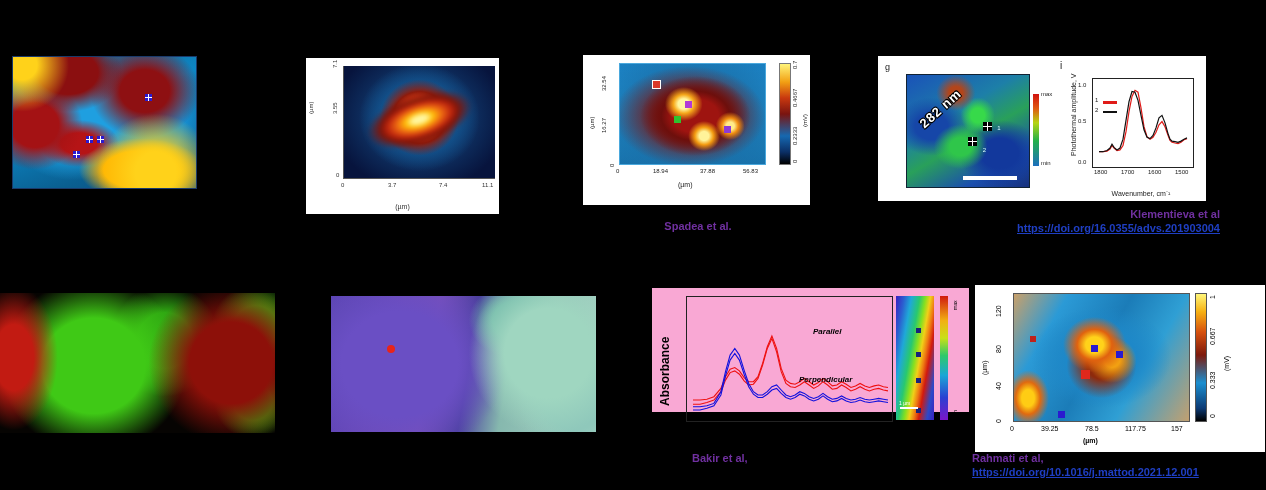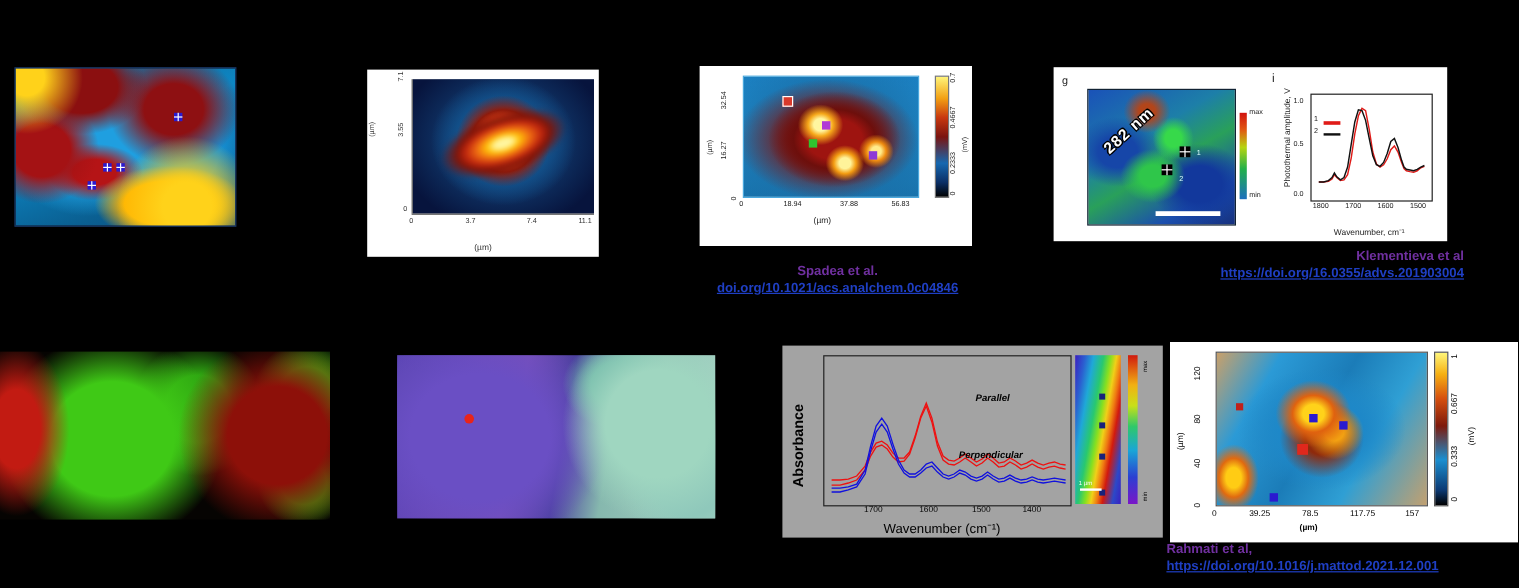--- a/index.html
+++ b/index.html
@@ -116,21 +116,21 @@
       background:
         radial-gradient(ellipse 30% 60% at 82% 42%, #9fd6c0 0 55%, rgba(159,214,192,0) 100%),
         radial-gradient(ellipse 22% 48% at 92% 72%, #8fc8bb 0 55%, rgba(143,200,187,0) 100%),
         radial-gradient(ellipse 18% 28% at 70% 18%, #6fb8a8 0 50%, rgba(111,184,168,0) 100%),
         radial-gradient(ellipse 40% 70% at 26% 50%, #6a4fc4 0 55%, rgba(106,79,196,0) 100%),
         radial-gradient(ellipse 26% 44% at 8% 34%, #5c46b2 0 55%, rgba(92,70,178,0) 100%),
         linear-gradient(100deg,#5a43b5 0%,#7a4fb8 38%,#4a3f9e 52%,#86b8ae 66%,#a9d4c6 100%);}
   #p6 .dot{position:absolute;border-radius:50%;}
 
   
-  #p7{left:652px;top:288px;width:317px;height:160px;background:#a3a3a3;}
+  #p7{left:652px;top:288px;width:317px;height:124px;background:#f9a8d4;}
   #p7 .box{position:absolute;left:34px;top:8px;width:205px;height:124px;border:1px solid #222;}
   #p7 svg{position:absolute;left:0;top:0;}
   #p7 .ylab{position:absolute;left:6px;top:118px;font-size:12px;color:#000;font-weight:600;
       transform:rotate(-90deg);transform-origin:left top;white-space:nowrap;}
   #p7 .xlab{position:absolute;left:20px;bottom:1px;width:226px;text-align:center;font-size:11px;color:#000;}
   #p7 .xt{position:absolute;font-size:7px;color:#000;}
   #p7 .ann{position:absolute;font-size:8px;font-style:italic;font-weight:bold;color:#000;}
   #p7 .fibmap{position:absolute;left:244px;top:8px;width:38px;height:124px;overflow:hidden;
       background:
         linear-gradient(100deg,#3a1fc0 0%,#2b5fd0 14%,#1fa8d8 26%,#28c870 40%,#86e020 50%,#f0d018 58%,#ef7a12 66%,#d21a0e 74%,#2c49c8 88%,#3a1fc0 100%);}
@@ -260,21 +260,20 @@
       <polyline id="ab-s3" fill="none" stroke="#1111dd" stroke-width="1.1" points="6.0,113.0 13.0,113.0 19.9,111.3 26.9,108.8 33.9,98.0 38.5,78.9 43.1,63.1 47.8,56.4 52.4,63.1 57.1,77.2 61.7,89.7 66.4,97.2 71.0,100.5 75.6,100.5 80.3,97.2 84.9,93.0 89.6,91.4 94.2,96.4 98.9,100.5 103.5,102.2 108.1,100.5 112.8,97.2 117.4,98.9 122.1,102.2 126.7,103.9 131.4,102.2 136.0,98.9 140.6,102.2 145.3,104.7 149.9,103.9 154.6,101.4 159.2,103.9 163.9,105.5 168.5,104.7 173.1,103.0 177.8,104.7 182.4,105.5 187.1,104.7 191.7,103.9 196.4,104.7 201.0,105.5"></polyline>
     </svg>
     <div class="ann" style="left:126px;top:30px;">Parallel</div>
     <div class="ann" style="left:112px;top:78px;">Perpendicular</div>
   </div>
   <div class="ylab">Absorbance</div>
   <div class="xt" style="left:68px;top:134px;">1700</div>
   <div class="xt" style="left:114px;top:134px;">1600</div>
   <div class="xt" style="left:158px;top:134px;">1500</div>
   <div class="xt" style="left:200px;top:134px;">1400</div>
-  <div class="xlab">Wavenumber (cm⁻¹)</div>
   <div class="fibmap">
     <div class="fibdot" style="top:26%;"></div>
     <div class="fibdot" style="top:45%;"></div>
     <div class="fibdot" style="top:66%;"></div>
     <div class="fibdot" style="top:90%;"></div>
     <div class="sbt">1 µm</div>
     <div class="sb"></div>
   </div>
   <div class="cb2"></div>
   <div class="cbt" style="left:300px;top:22px;">max</div>
@@ -303,24 +302,24 @@
   <div class="tk" style="left:108px;top:152px;font-weight:bold;">(µm)</div>
   <div class="tk rot" style="left:234px;top:14px;">1</div>
   <div class="tk rot" style="left:234px;top:60px;">0.667</div>
   <div class="tk rot" style="left:234px;top:104px;">0.333</div>
   <div class="tk rot" style="left:234px;top:133px;">0</div>
   <div class="tk rot" style="left:248px;top:86px;">(mV)</div>
 </div>
 
 <div class="cap" style="left:578px;top:208px;width:240px;margin-top:12px;">
   <span class="author">Spadea et al.</span>
-  <a class="doi" href="#">doi.org/10.1021/acs.analchem.0c04846</a>
 </div>
 <div class="cap" style="left:920px;top:208px;width:300px;text-align:right;">
   <span class="author">Klementieva et al</span>
   <a class="doi" href="#">https://doi.org/16.0355/advs.201903004</a>
 </div>
 <div class="cap" style="left:692px;top:452px;width:290px;text-align:left;">
+  <span class="author">Bakir et al,</span>
 </div>
 <div class="cap" style="left:972px;top:452px;width:300px;text-align:left;">
   <span class="author">Rahmati et al,</span>
   <a class="doi" href="#">https://doi.org/10.1016/j.mattod.2021.12.001</a>
 </div>
 
 </body></html>

